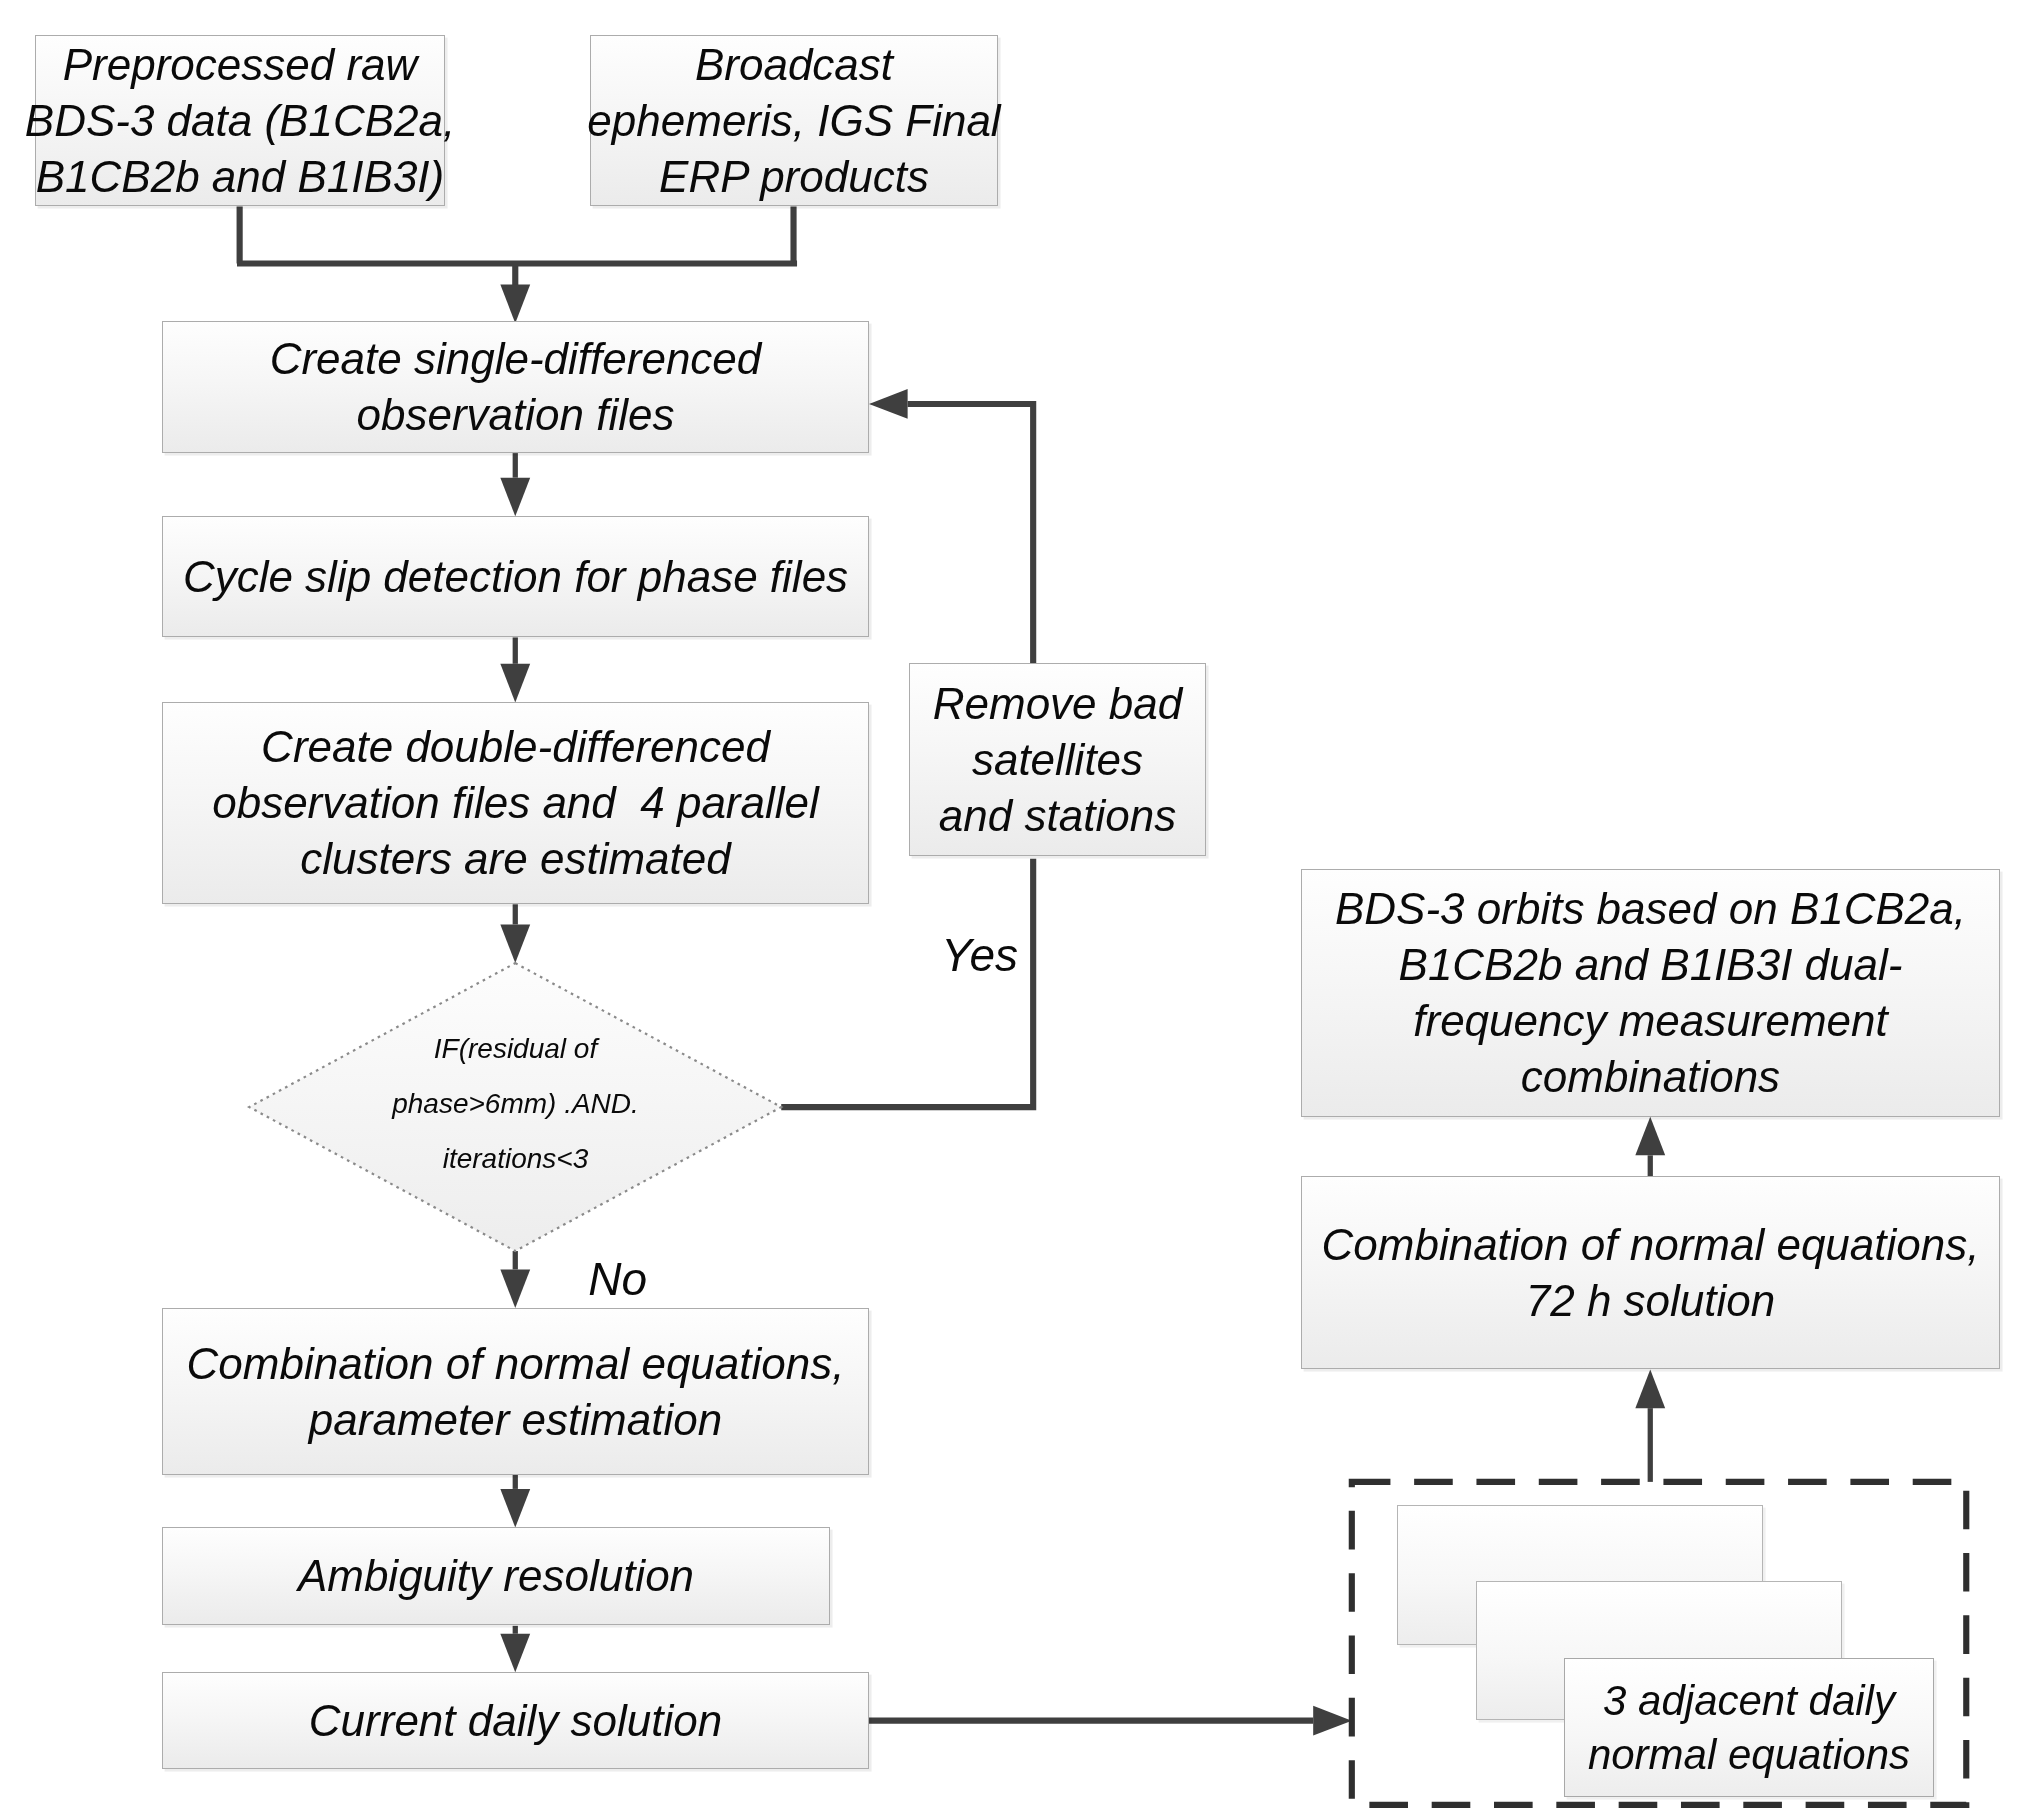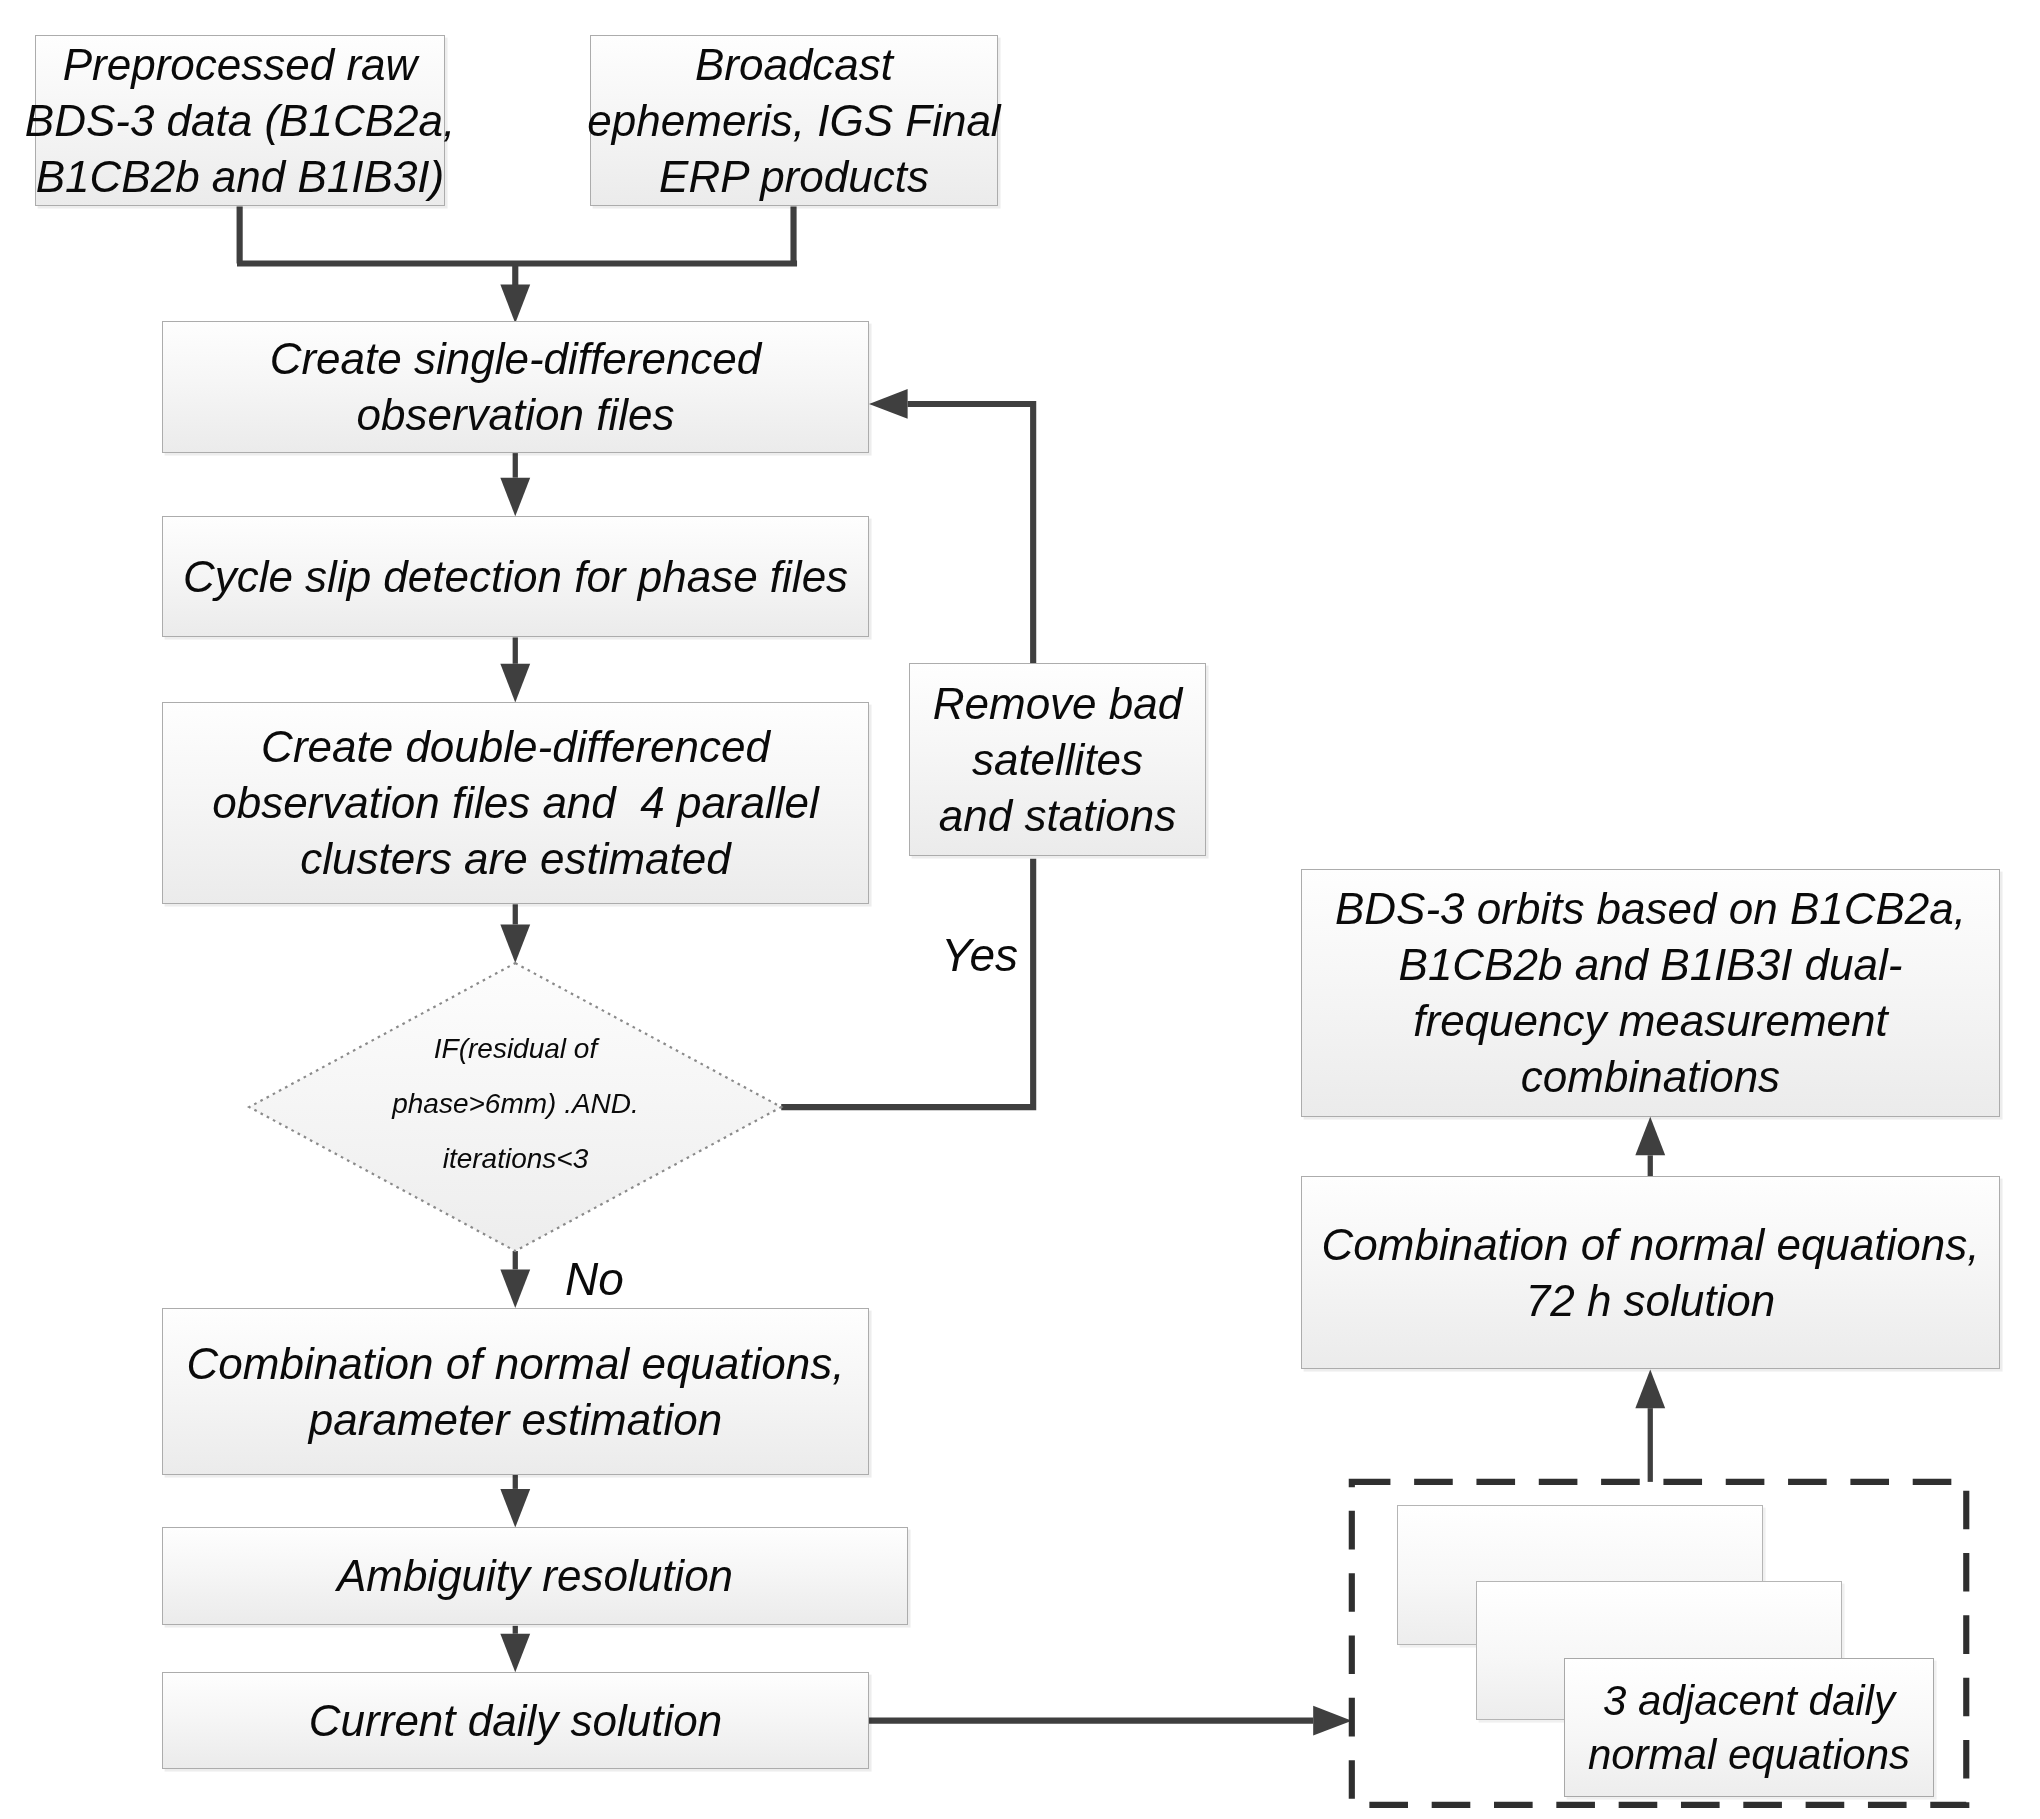--- a/index.html
+++ b/index.html
@@ -127,36 +127,36 @@
 
   <div class="diamond-text">
     <div class="ln">IF(residual of</div>
     <div class="ln">phase&gt;6mm) .AND.</div>
     <div class="ln">iterations&lt;3</div>
   </div>
 
   <div class="plain" style="left:895px;top:930px;width:123px;text-align:right;">
     <div class="ln">Yes</div>
   </div>
-  <div class="plain" style="left:542px;top:1254px;width:105px;text-align:center;">
+  <div class="plain" style="left:542px;top:1254px;width:105px;text-align:right;">
     <div class="ln">No</div>
   </div>
 
   <div class="node" style="left:909px;top:663px;width:297px;height:193px;">
     <div class="ln">Remove bad</div>
     <div class="ln">satellites</div>
     <div class="ln">and stations</div>
   </div>
 
   <div class="node" style="left:162px;top:1308px;width:707px;height:167px;">
     <div class="ln">Combination of normal equations,</div>
     <div class="ln">parameter estimation</div>
   </div>
 
-  <div class="node" style="left:162px;top:1527px;width:746px;height:98px;">
+  <div class="node" style="left:162px;top:1527px;width:668px;height:98px;">
     <div class="ln">Ambiguity resolution</div>
   </div>
 
   <div class="node" style="left:162px;top:1672px;width:707px;height:97px;">
     <div class="ln">Current daily solution</div>
   </div>
 
   <div class="node" style="left:1301px;top:869px;width:699px;height:248px;">
     <div class="ln">BDS-3 orbits based on B1CB2a,</div>
     <div class="ln">B1CB2b and B1IB3I dual-</div>

